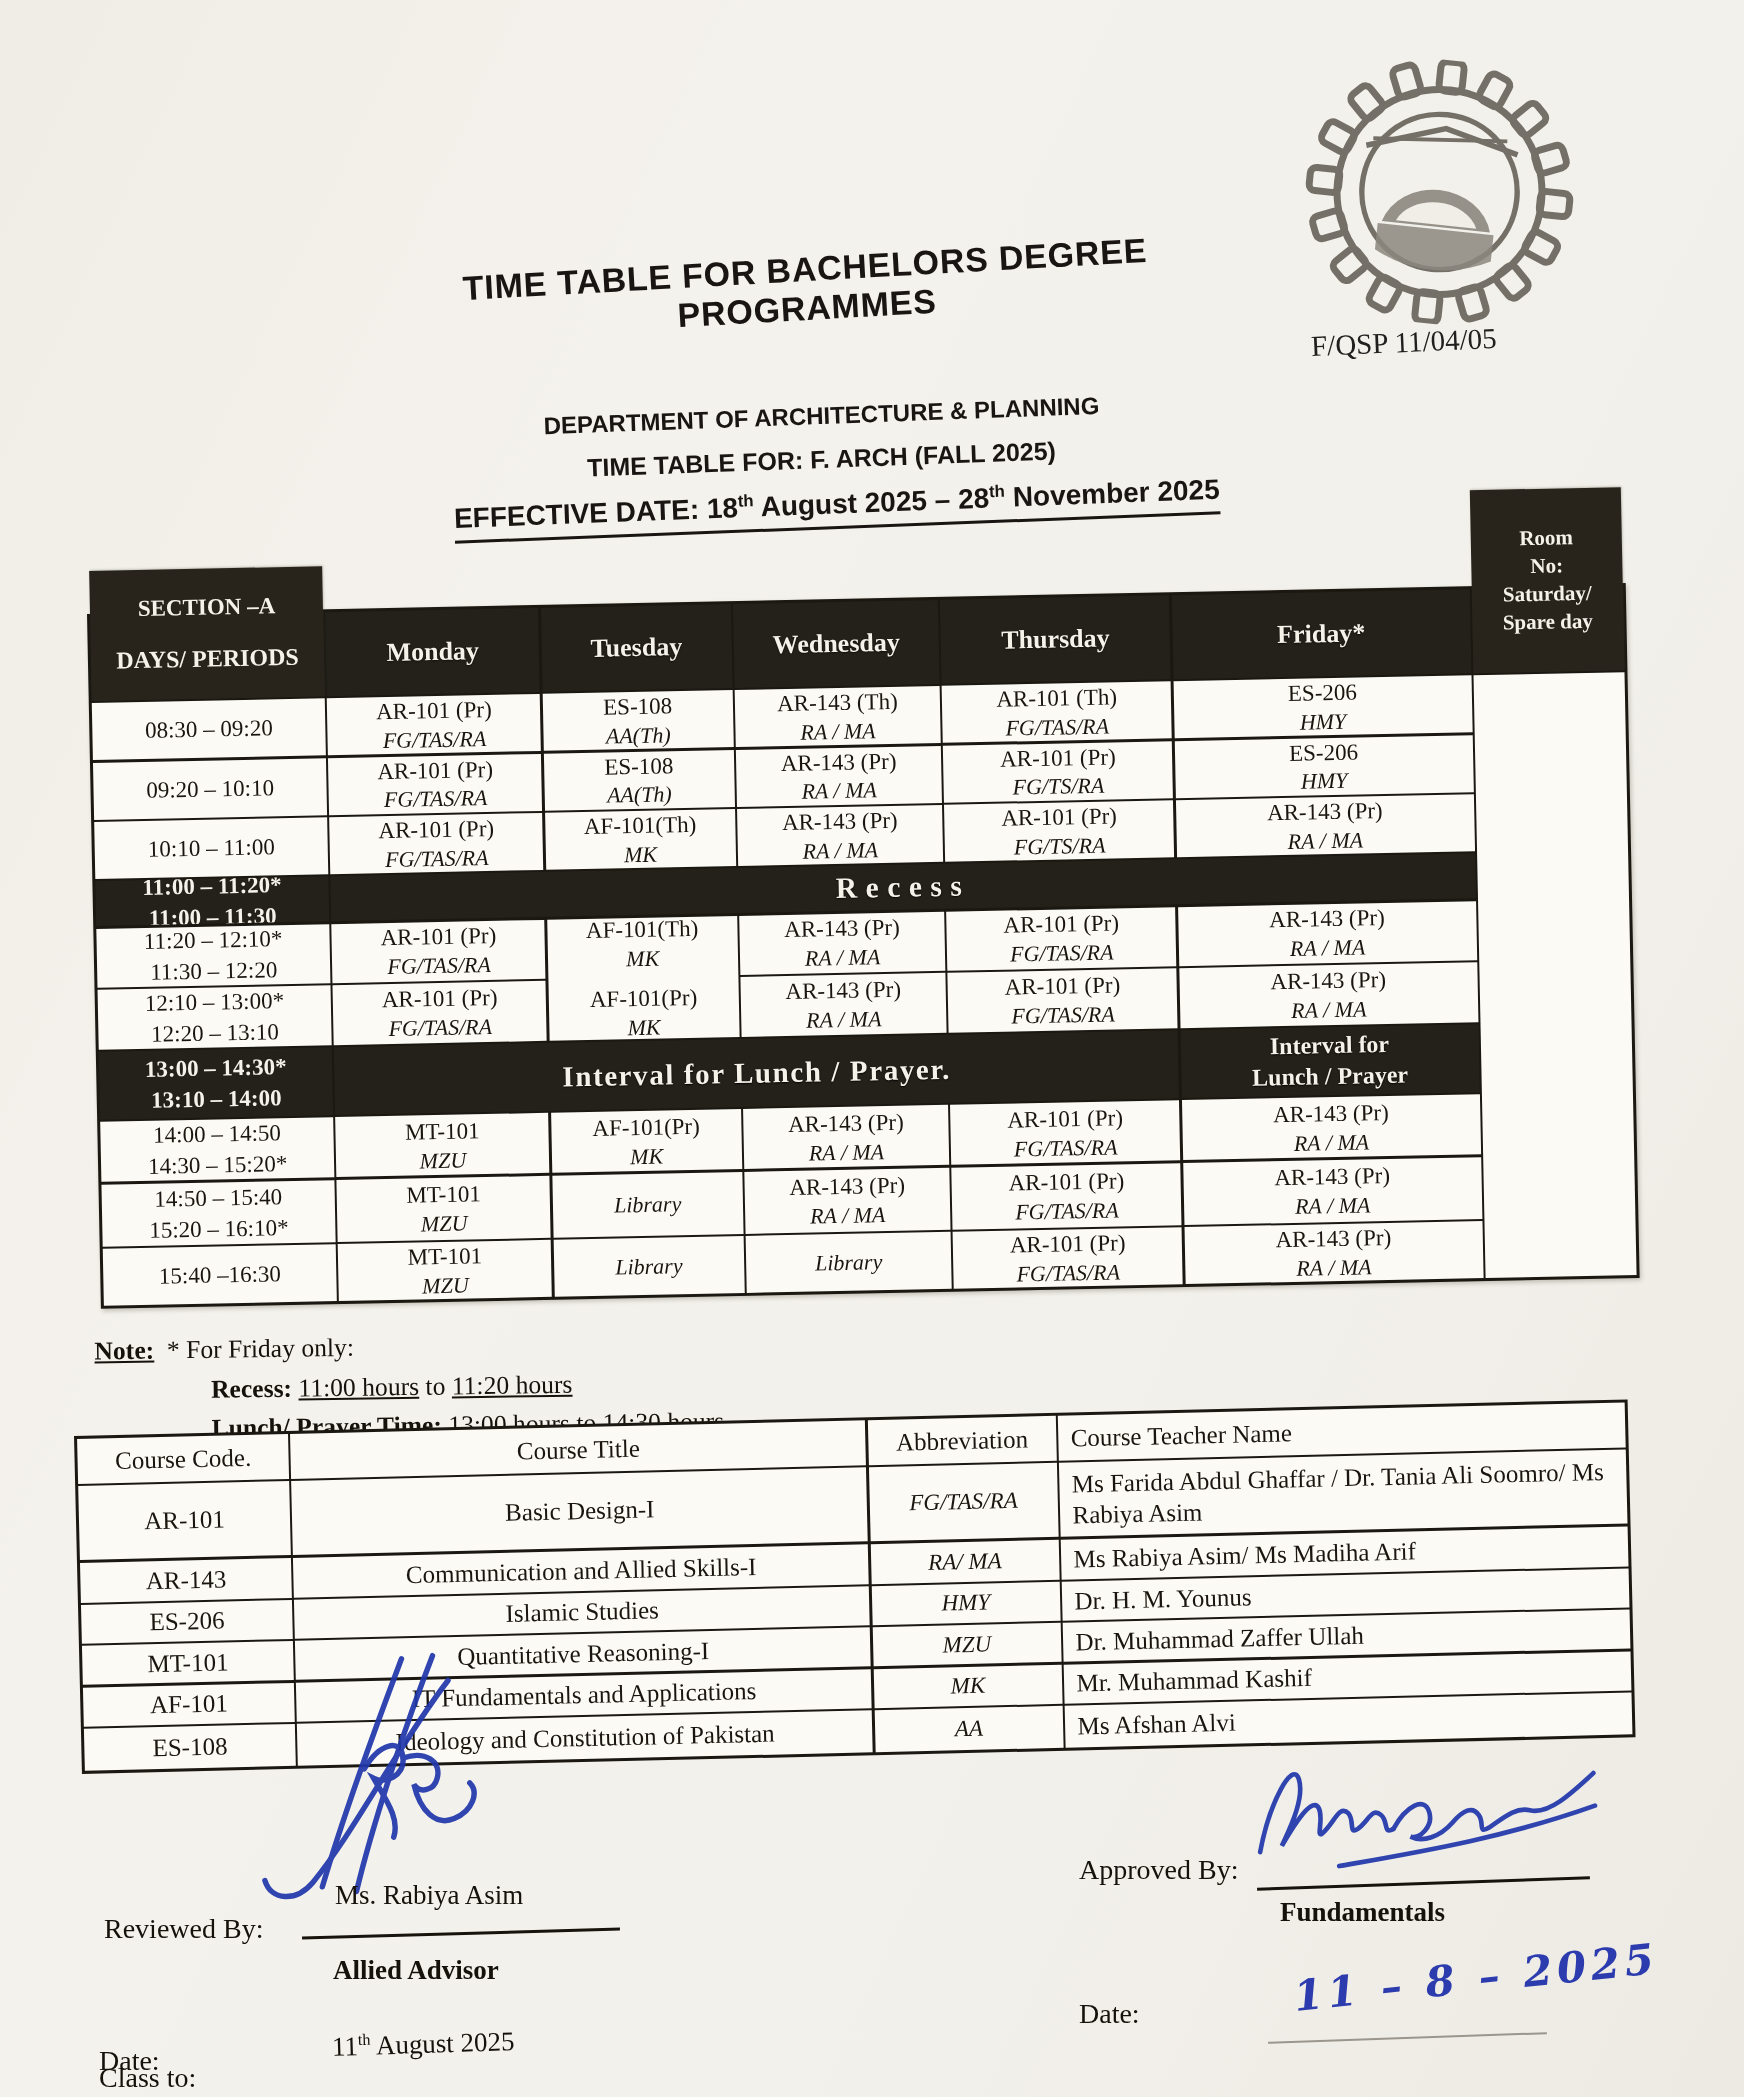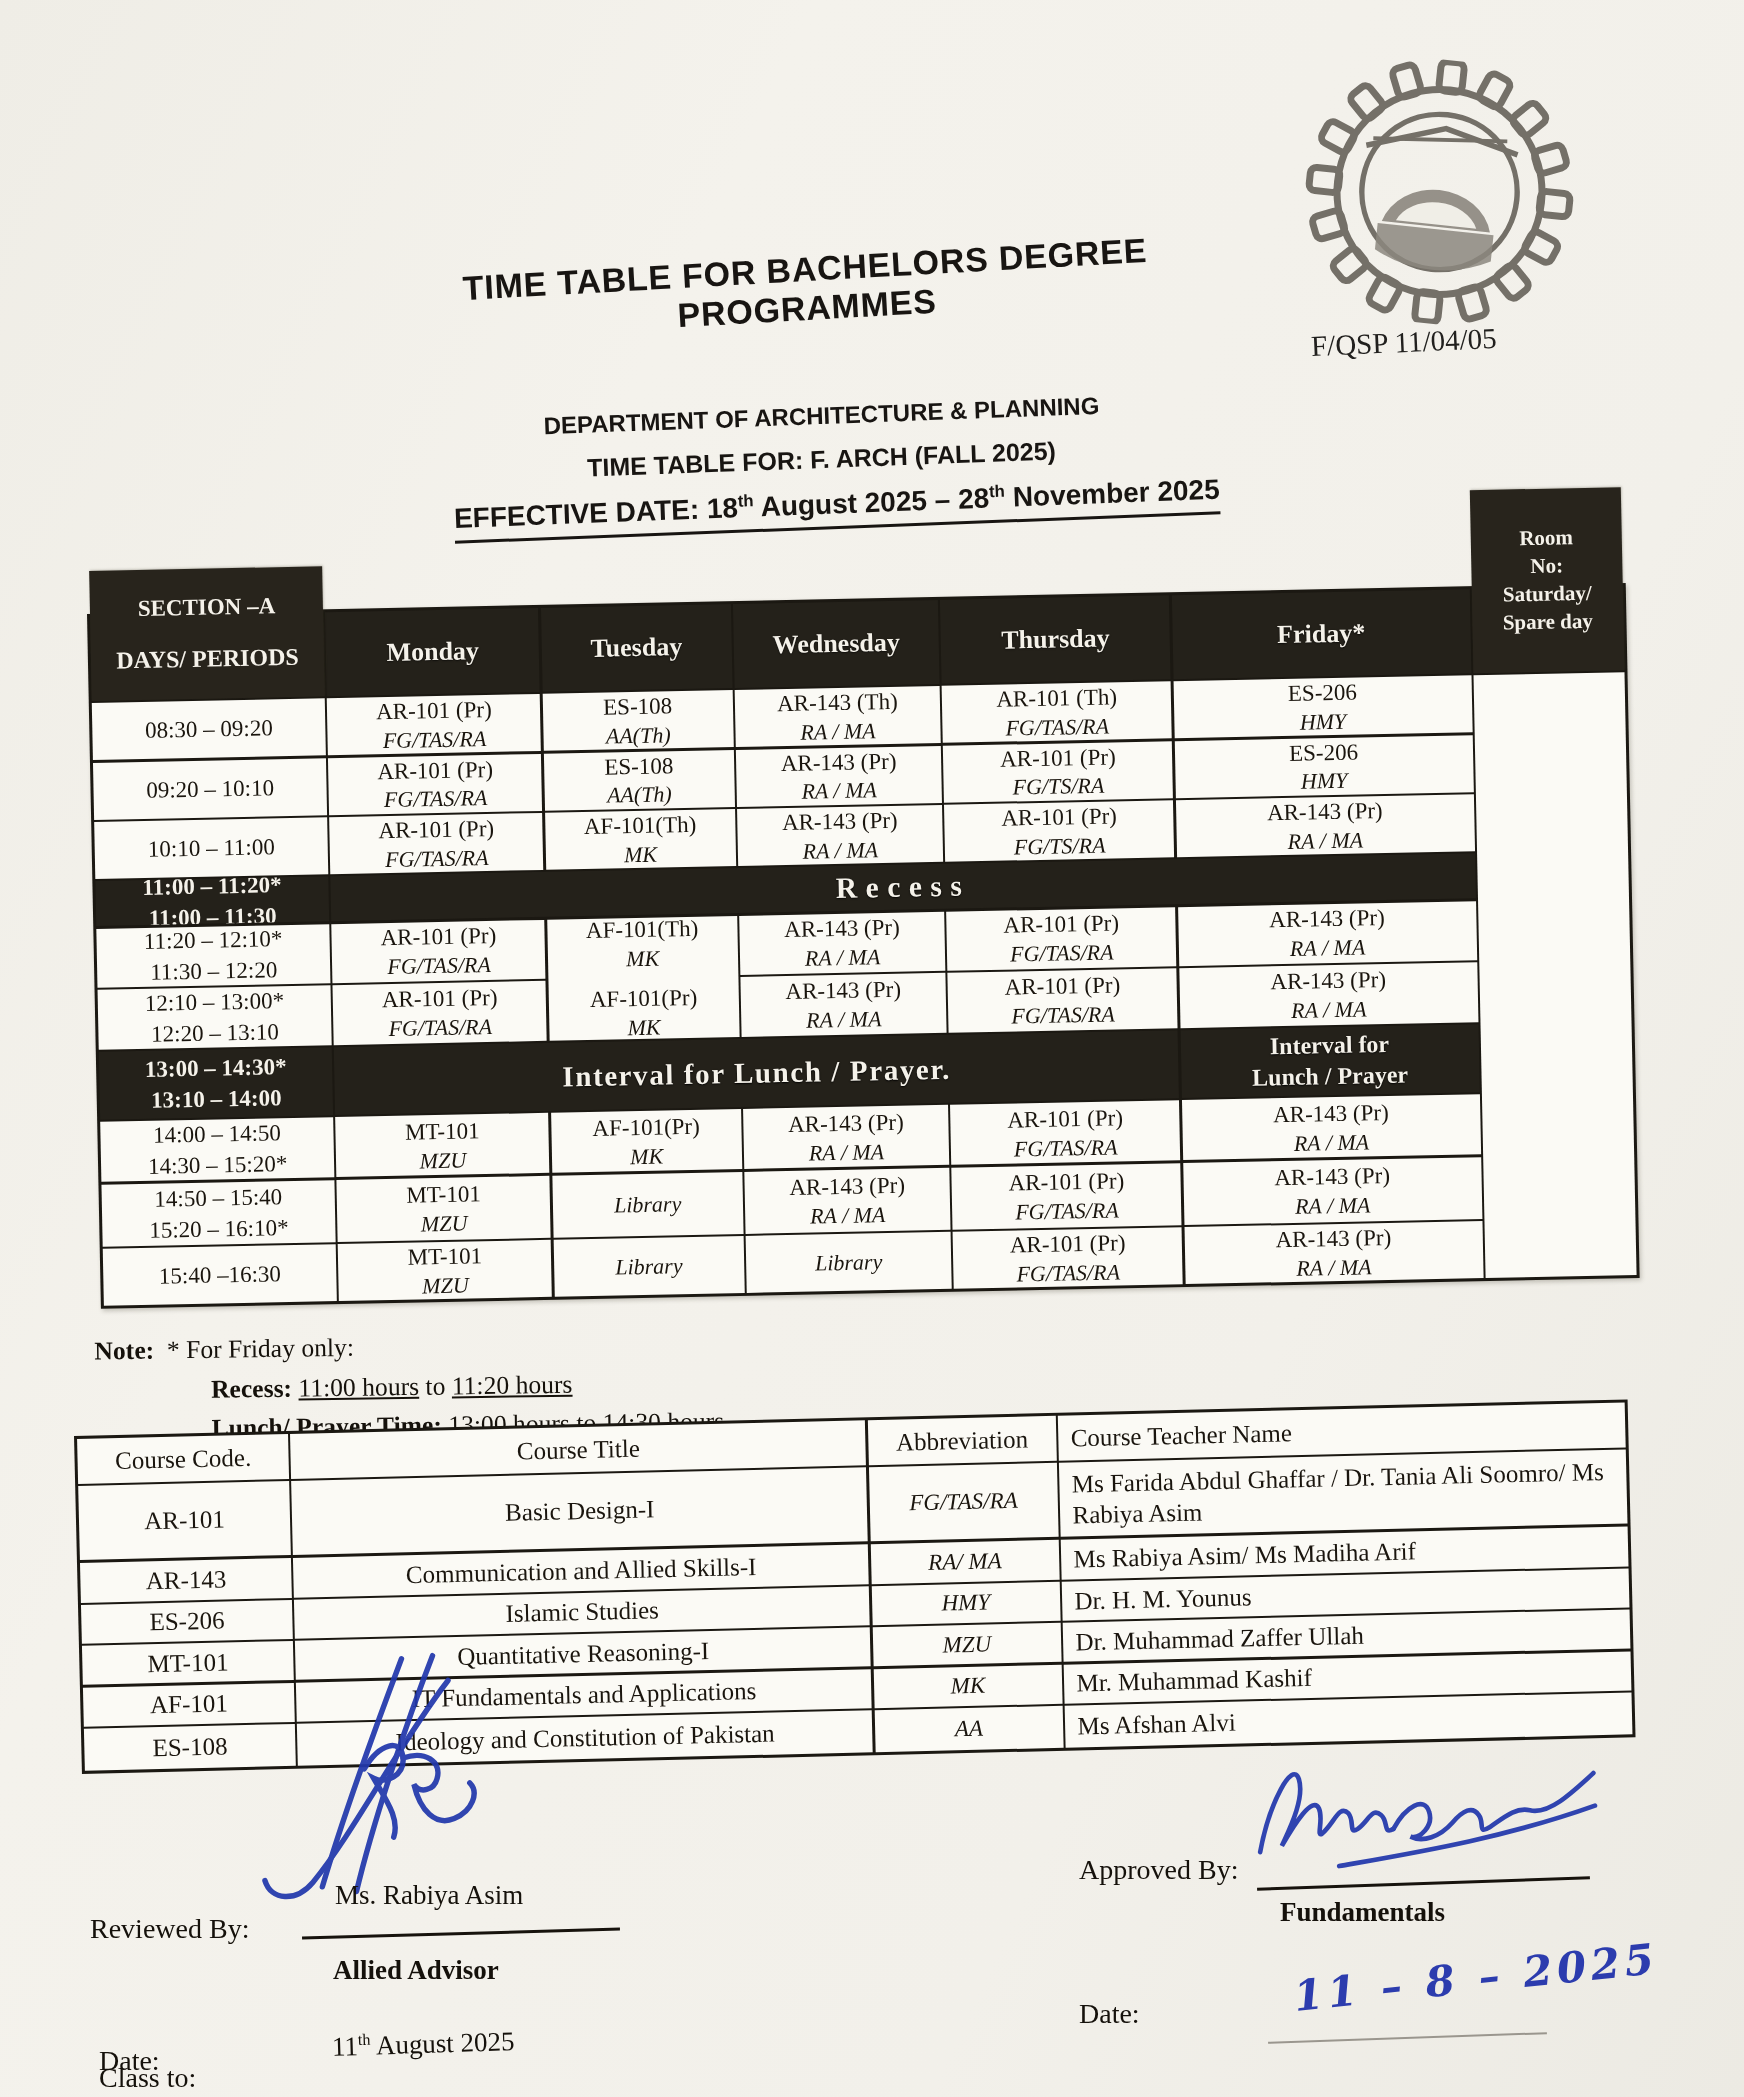--- a/index.html
+++ b/index.html
@@ -52,21 +52,21 @@
     color:#f5f2ea; display:flex; flex-direction:column; align-items:center; justify-content:space-evenly;
     font-weight:700; box-shadow:0.8px -0.8px 2.3px rgba(60,55,40,.3);}
   .corner .l1{ font-size:23px;}
   .corner .l2{ font-size:24px;}
   .roomh{ position:absolute; right:3.1px; top:-96px; width:151px; height:183px; background:#28241c;
     color:#f5f2ea; display:flex; flex-direction:column; align-items:center; justify-content:center;
     gap:3.9px; font-weight:700; font-size:21px; line-height:1.15; text-align:center;
     box-shadow:0.8px -0.8px 2.3px rgba(60,55,40,.3);}
   
   .note{ left:95px; top:1327px; font-size:25.6px; color:#15110b; transform:rotate(-0.8deg); line-height:1.55;}
-  .note .lbl{ font-weight:700; text-align:right;}
+  .note .lbl{ font-weight:700; text-decoration:underline;text-align:right;}
   .note .b{ font-weight:700;}
   .note .u{ text-decoration:underline;}
   .note .ind{ margin-left:116px;}
   
   .ct{
     left:74px; top:1436px;
     display:grid;
     grid-template-columns:211px 575px 188px 567px;
     grid-template-rows:45px 74px 40px 39px 39px 39px 42px;
     gap:2.3px; padding:3.1px; background:#1b1812;
@@ -420,21 +420,21 @@
     <g stroke="#2238ac" stroke-width="7" fill="none" stroke-linecap="round" opacity=".93">
       <path d="M208,10 C180,84 132,216 106,304"></path>
       <path d="M248,6 C216,88 172,218 150,310"></path>
       <path d="M32,296 C40,322 72,324 94,298 C148,232 206,118 268,38"></path>
       <path d="M160,152 C180,118 208,112 210,138 C212,160 188,172 172,164 C188,192 206,216 198,240"></path>
       <path d="M210,138 C238,128 260,142 254,164 C250,180 232,184 224,172 C232,206 252,226 276,216 C300,206 308,182 296,170"></path>
     </g>
   </svg>
   <div class="abs sig-name" style="left:335px; top:1880px;">Ms. Rabiya Asim</div>
   <div class="abs hr" style="left:302px; top:1932px; width:318px; transform:rotate(-1.6deg);"></div>
-  <div class="abs sig-label" style="left:90px; top:1913px;">Reviewed By:</div>
+  <div class="abs sig-label" style="left:104px; top:1913px;">Reviewed By:</div>
   <div class="abs sig-bold" style="left:333px; top:1955px;">Allied Advisor</div>
   <div class="abs sig-label" style="left:99px; top:2045px;">Date:</div>
   <div class="abs sig-name" style="left:332px; top:2029px; transform:rotate(-1.8deg);">
     <span>11</span><sup>th</sup><span> August 2025</span>
   </div>
   <div class="abs sig-label" style="left:99px; top:2062px;">Class to:</div>
 
   <div class="abs sig-label" style="left:1079px; top:1854px;text-align:right;">Approved By:</div>
   <svg class="abs" style="left:1240px; top:1728px;" width="372" height="163" viewBox="0 0 480 210">
     <g stroke="#2238ac" stroke-width="6" fill="none" stroke-linecap="round" opacity=".93">

